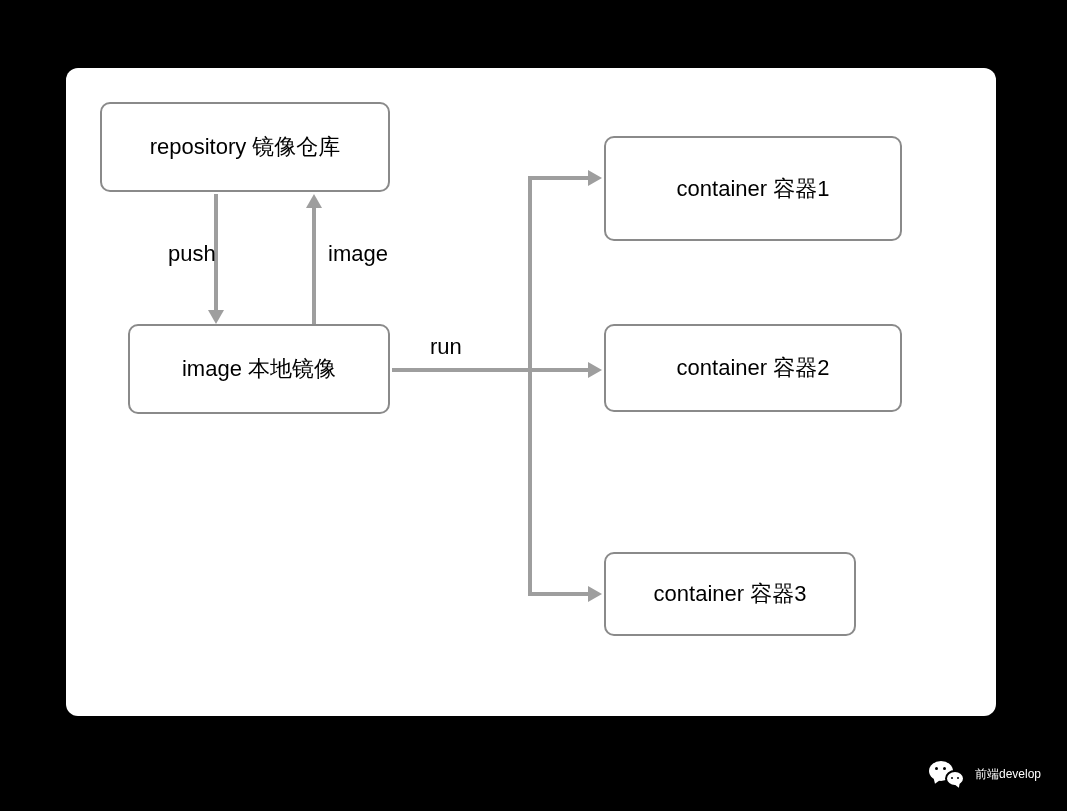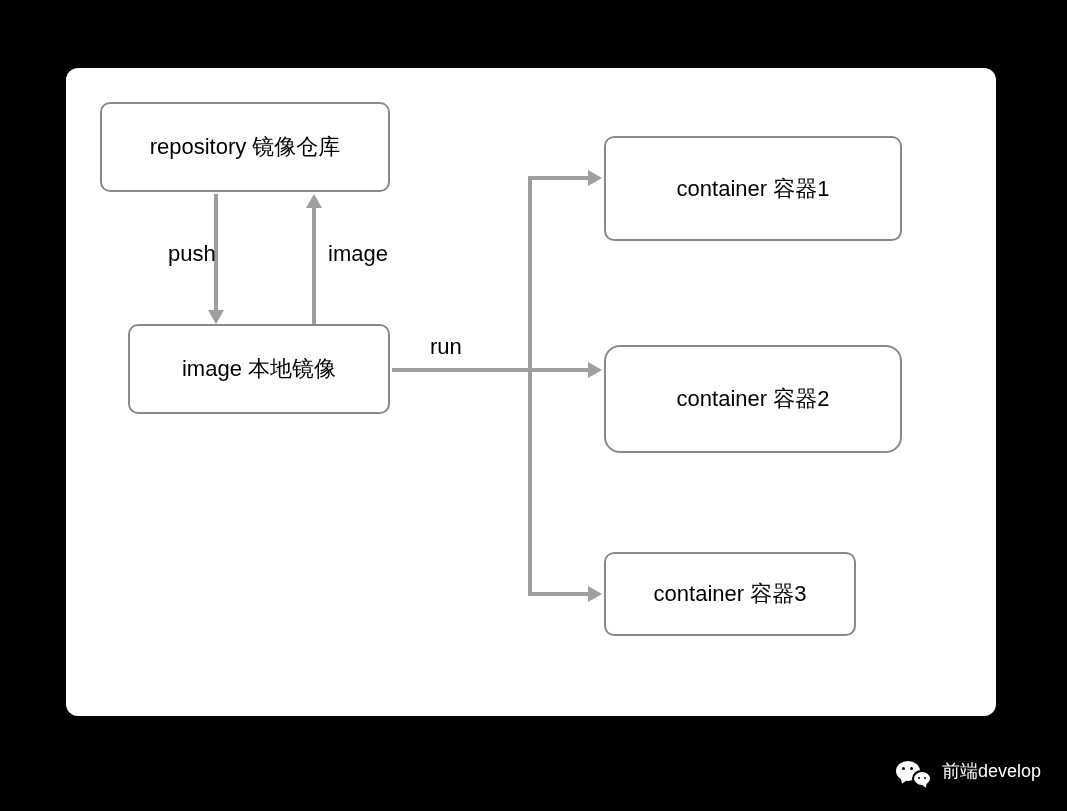--- a/index.html
+++ b/index.html
@@ -65,23 +65,24 @@
       font-size: 22px;
       color: #000;
       font-weight: 500;
       background: transparent;
     }
     .watermark {
       position: absolute;
       right: 26px;
       bottom: 22px;
       display: flex;
+      align-items: center;
       gap: 10px;
       color: #fff;
-      font-size: 18px;
+      font-size: 12px;
     }
     .wechat-icon {
       width: 36px;
       height: 30px;
       position: relative;
     }
     .wechat-icon .big {
       position: absolute;
       width: 24px;
       height: 20px;
@@ -142,21 +143,21 @@
   </div>
 
   <div class="box" style="left:62px; top:256px; width:262px; height:90px;">
     <span>image 本地镜像</span>
   </div>
 
   <div class="box" style="left:538px; top:68px; width:298px; height:105px;">
     <span>container 容器1</span>
   </div>
 
-  <div class="box" style="left:538px; top:277px; width:298px; height:108px;border-radius:16px;">
+  <div class="box" style="left:538px; top:256px; width:298px; height:88px;">
     <span>container 容器2</span>
   </div>
 
   <div class="box" style="left:538px; top:484px; width:252px; height:84px;">
     <span>container 容器3</span>
   </div>
 
   <div class="arrow-line" style="left:148px; top:126px; width:4px; height:118px;"></div>
   <div class="arrow-head down" style="left:142px; top:242px;"></div>
   <div class="label" style="left:102px; top:173px;">push</div>

